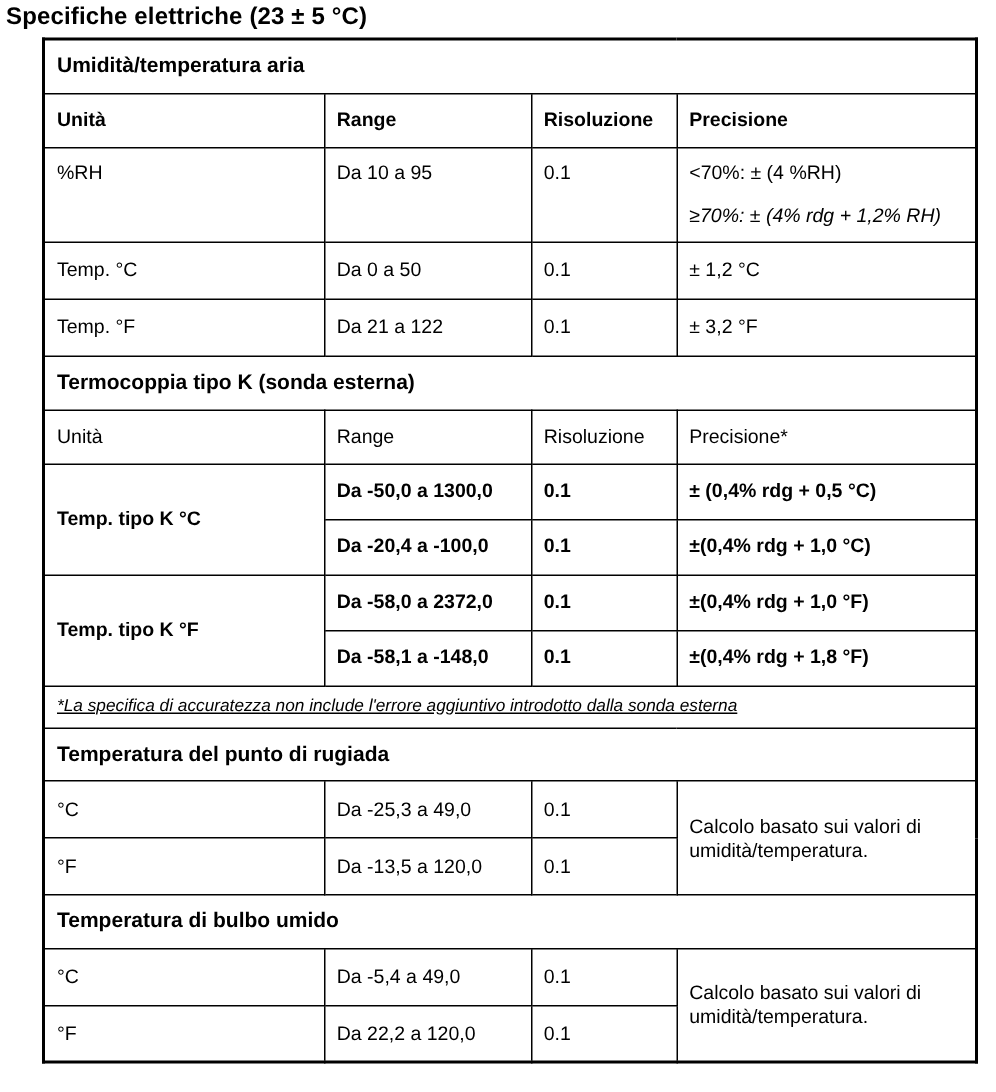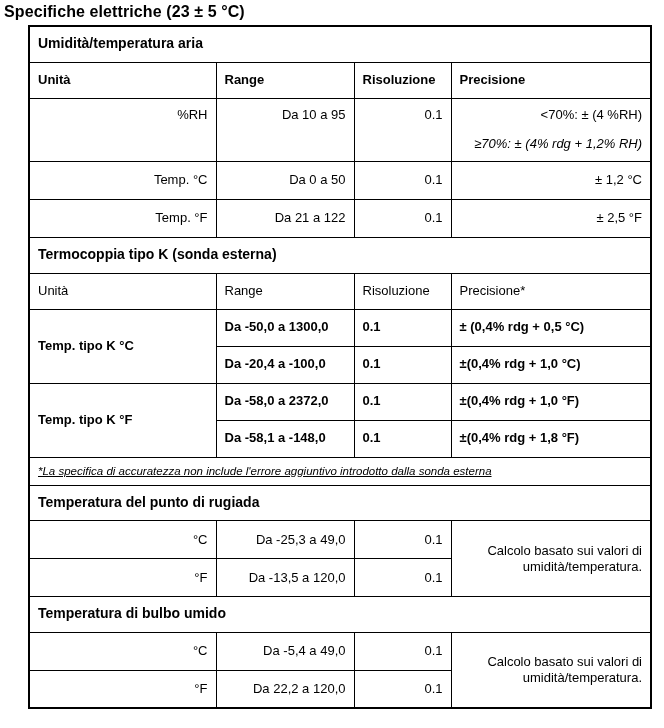--- a/index.html
+++ b/index.html
@@ -33,21 +33,21 @@
     vertical-align: middle;
     word-wrap: break-word;
   }
   tr.section-row td {
     font-weight: bold;
     font-size: 14px;
     padding: 8px 8px 9px 8px;
   }
   tr.colhead-row td { height: 36px; padding: 8px; }
   tr.colhead-row.bold td { font-weight: bold; }
-  tr.data-row td { height: 38px; text-align: right; }
+  tr.data-row td { height: 38px; }
   tr.data-row-sm td { height: 37px; font-weight: bold; }
   tr.top-row td { vertical-align: top; padding-top: 8px; }
   tr.top-row td p + p { margin-top: 13px; font-style: italic; }
   tr.footnote-row td {
     font-style: italic;
     font-size: 11.5px;
     padding: 6px 8px 7px 8px;
     text-decoration: underline;
   }
   td.rowspan-cell { vertical-align: middle; }
@@ -87,21 +87,21 @@
     <tr class="data-row">
       <td>Temp. °C</td>
       <td>Da 0 a 50</td>
       <td>0.1</td>
       <td>± 1,2 °C</td>
     </tr>
     <tr class="data-row">
       <td>Temp. °F</td>
       <td>Da 21 a 122</td>
       <td>0.1</td>
-      <td>± 2,5 °F</td>
+      <td>± 3,2 °F</td>
     </tr>
 
     <tr class="section-row">
       <td colspan="4">Termocoppia tipo K (sonda esterna)</td>
     </tr>
     <tr class="colhead-row">
       <td>Unità</td>
       <td>Range</td>
       <td>Risoluzione</td>
       <td>Precisione*</td>

